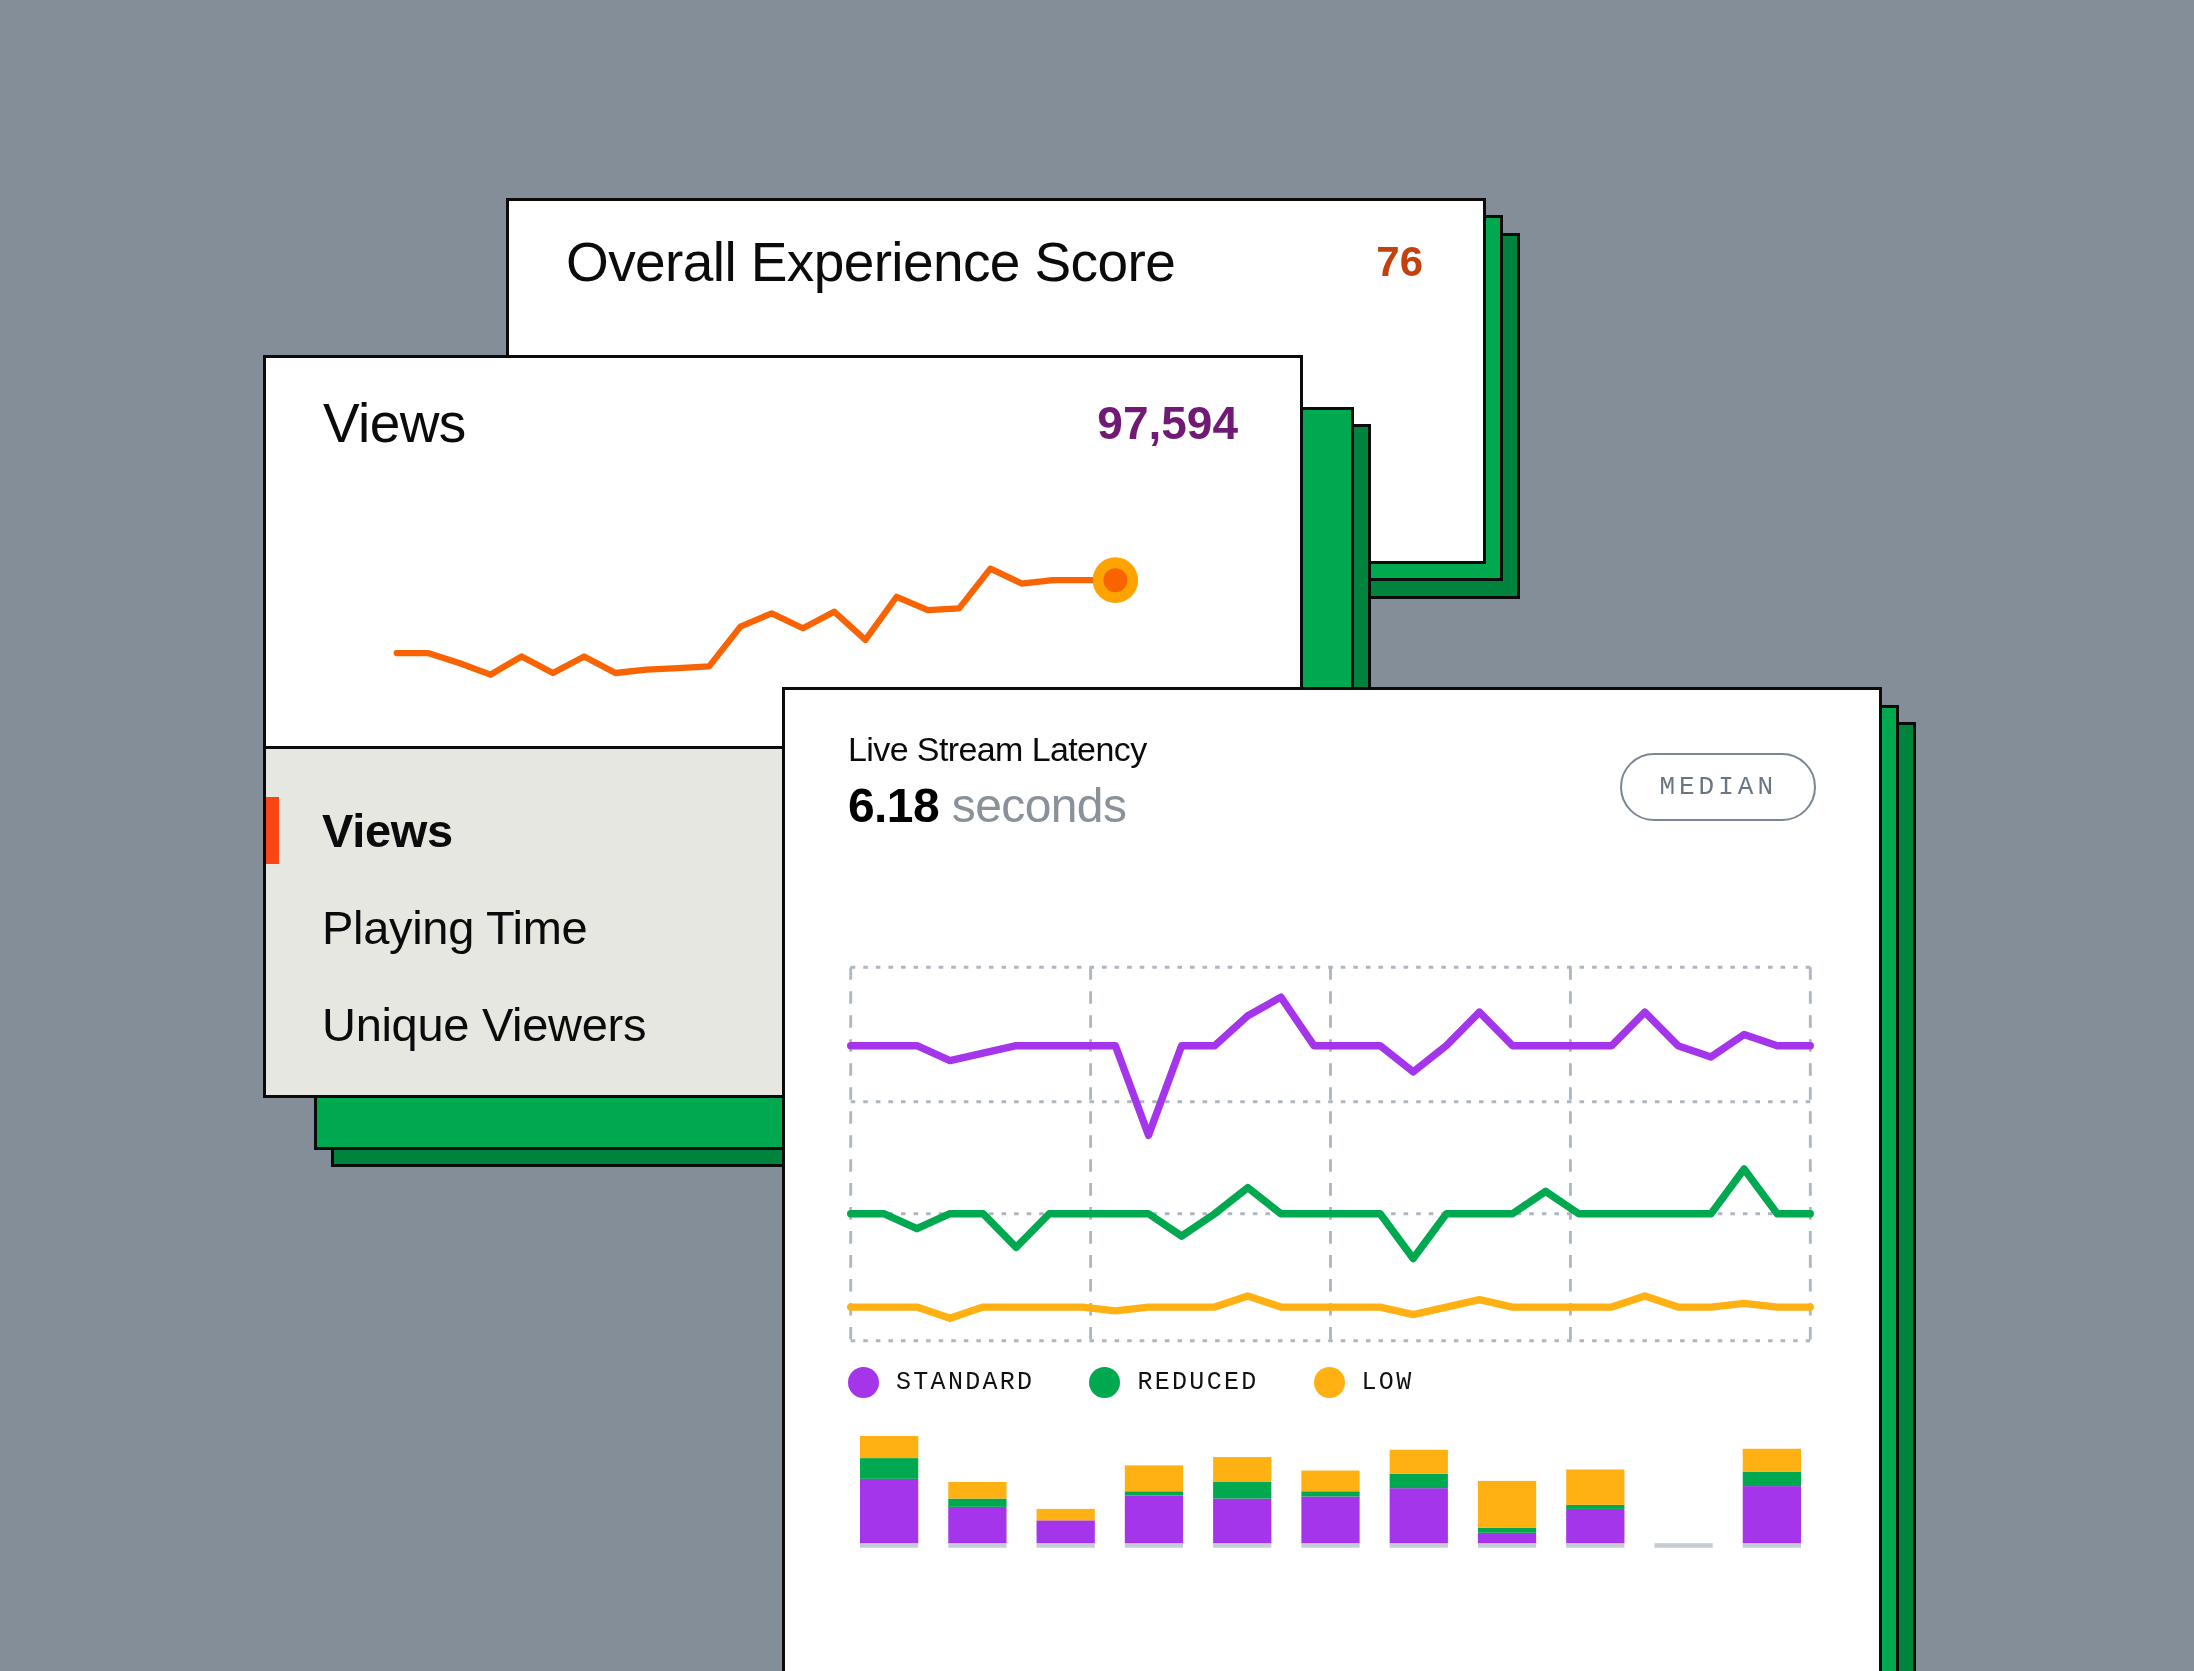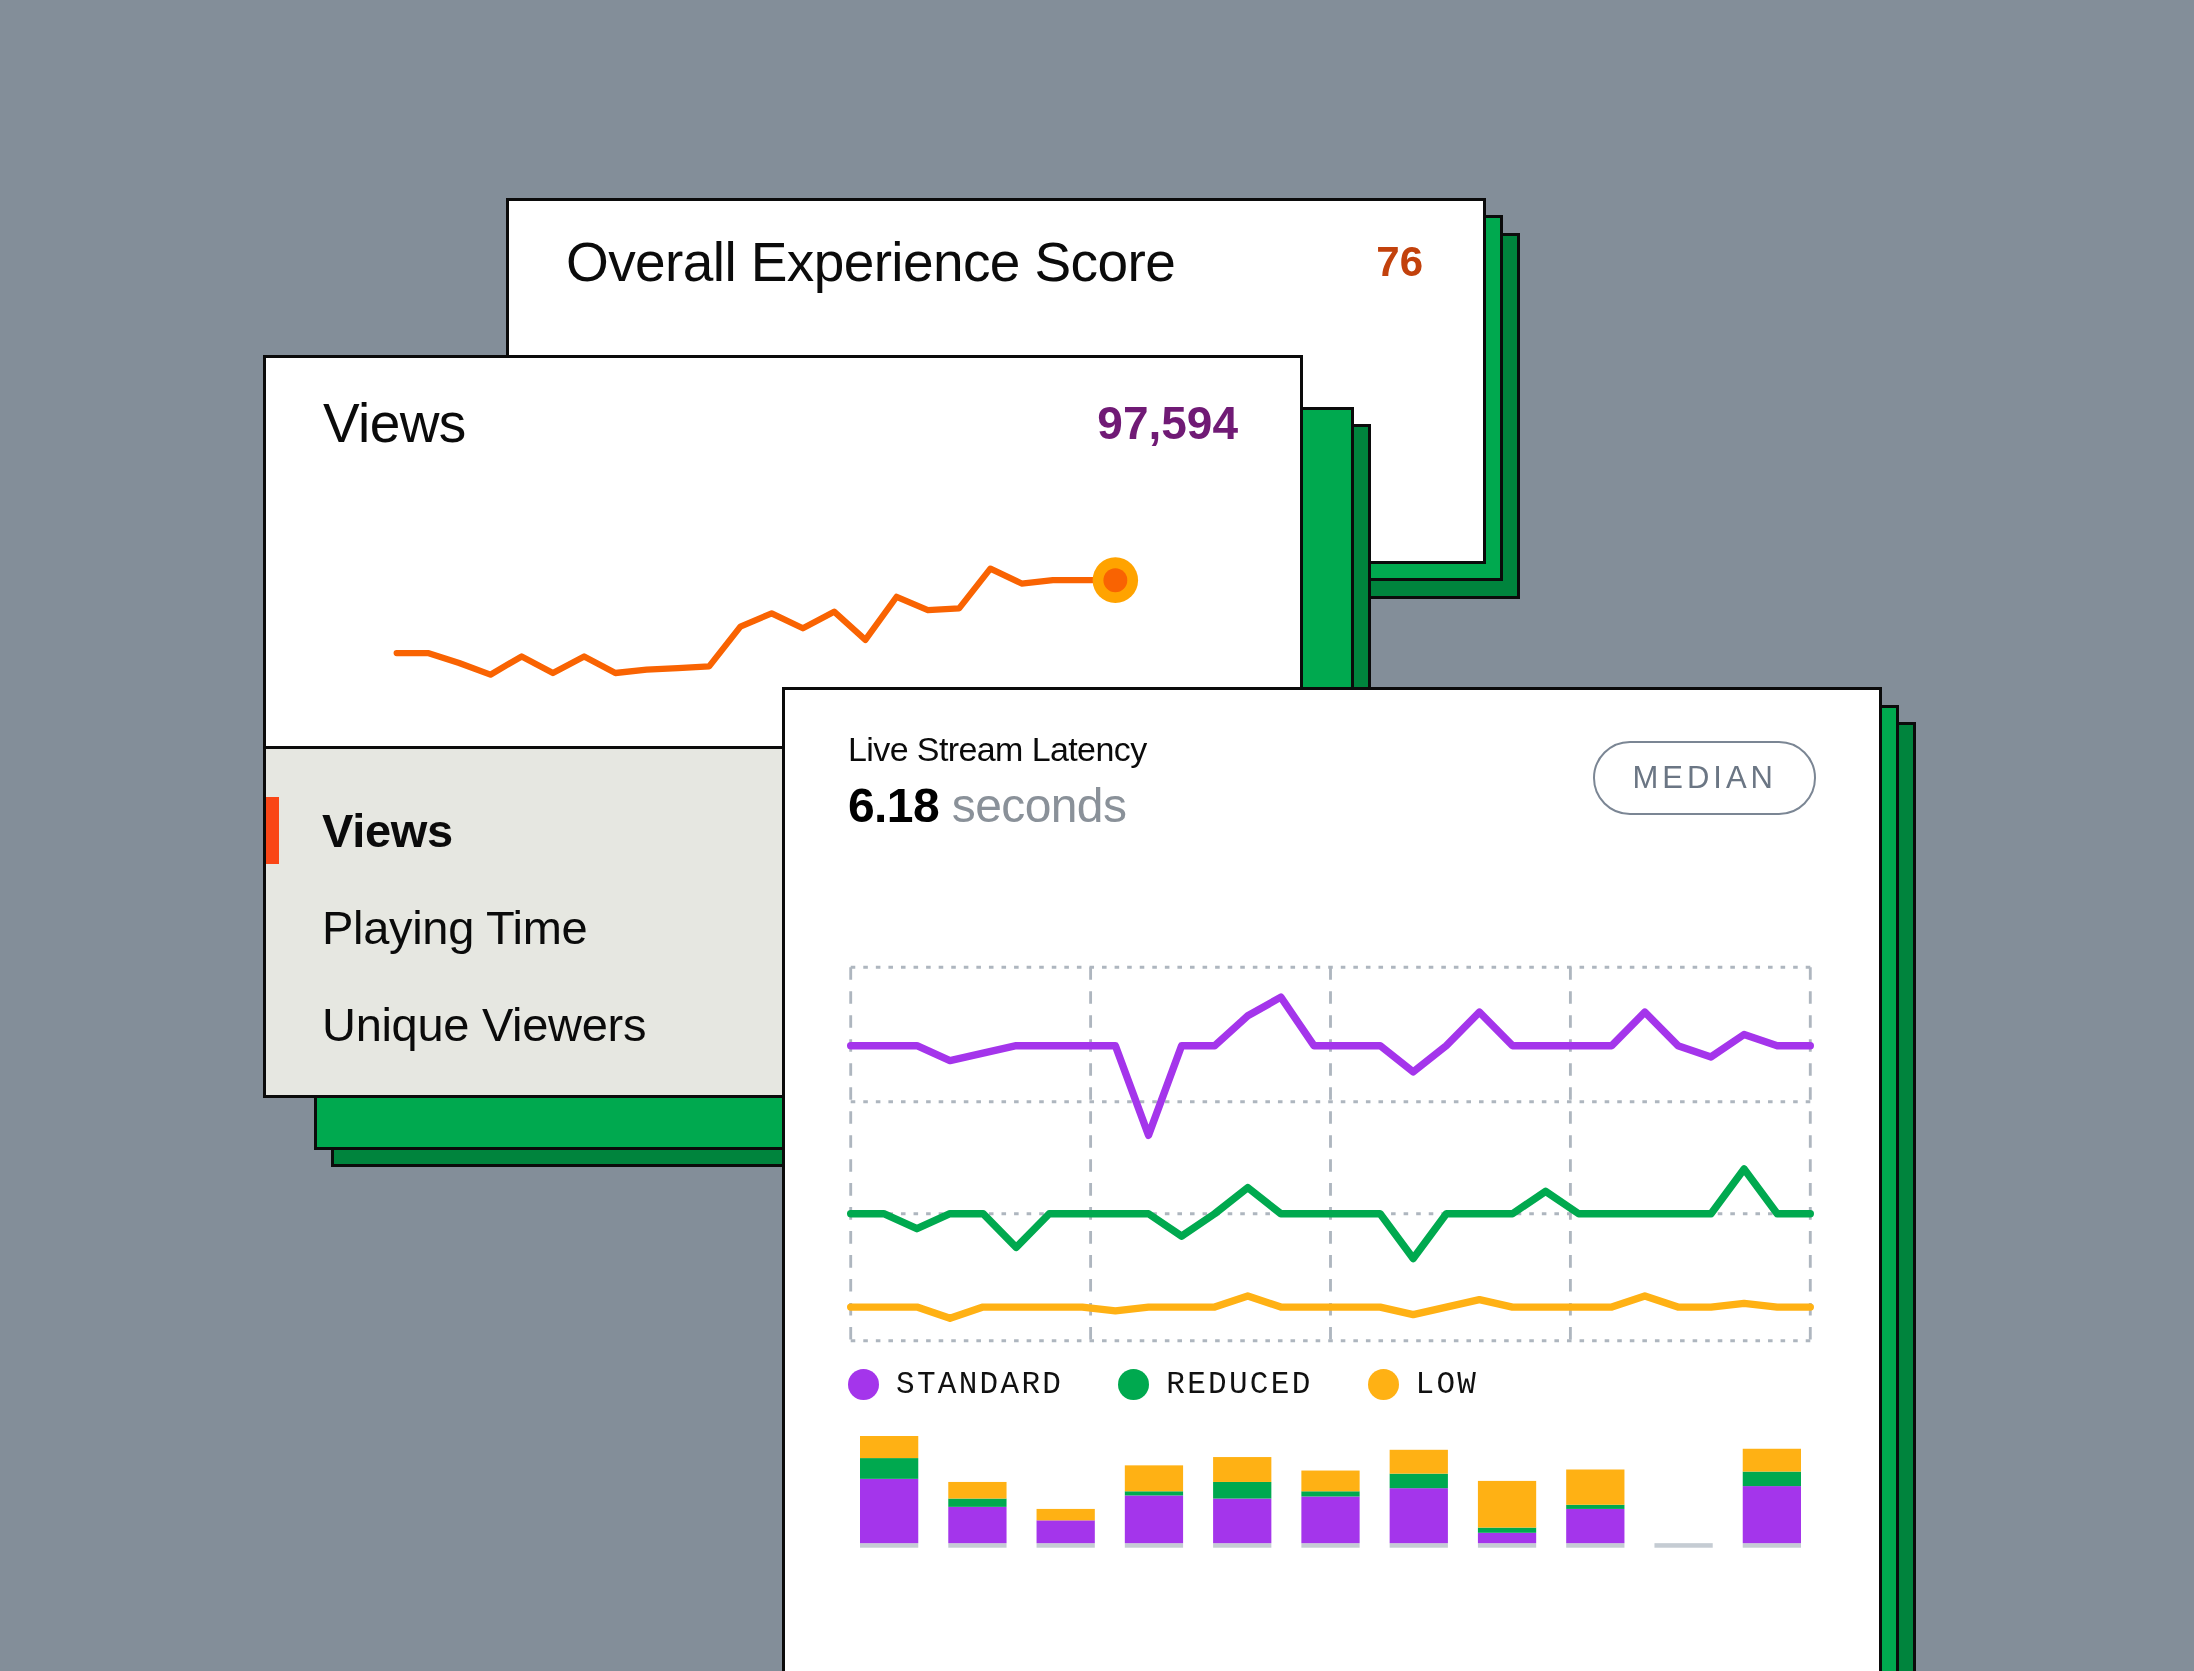--- a/index.html
+++ b/index.html
@@ -64,34 +64,34 @@
   }
 
   
   #latency-card{left:782px;top:687px;width:1100px;height:1023px;}
   .lat-head{position:absolute;left:63px;top:41px;right:63px;
             display:flex;justify-content:space-between;align-items:flex-start;}
   .lat-title{font-size:34px;color:#0B0B0B;letter-spacing:-0.6px;line-height:1.06;}
   .lat-sub{margin-top:11.4px;font-size:48px;letter-spacing:-0.6px;color:#8A9199;}
   .lat-sub b{color:#000000;font-weight:bold;}
   .badge{
-    margin-top:10px;
+    margin-top:22px;
     border:2.9px solid #7B8694;border-radius:114px;
     padding:17px 37px;
-    font-family:Liberation Sans, sans-serif;
-    font-size:31px;letter-spacing:4px;color:#6B7684;
+    font-family:Liberation Mono, monospace;
+    font-size:26px;letter-spacing:4px;color:#6B7684;
     background:#fff;white-space:nowrap;
   }
   #lat-chart{position:absolute;left:60px;top:267px;width:971px;height:394px;}
   .legend{
     position:absolute;left:63px;top:677px;display:flex;align-items:center;gap:55px;
   }
   .lg{display:flex;align-items:center;gap:17px;}
   .dot{width:31px;height:31px;border-radius:50%;display:block;}
-  .lg span.t{font-family:"Liberation Mono",monospace;font-size:31px;letter-spacing:2.3px;color:#111;}
+  .lg span.t{font-family:"Liberation Mono",monospace;font-size:25px;letter-spacing:2.3px;color:#111;}
   #bars{position:absolute;left:60px;top:746px;width:971px;height:114px;}
 </style>
 </head>
 <body>
 
 <div class="stage">
 
   <div class="shadow sh-dark" style="left:540px;top:233px;width:980px;height:366px;"></div>
   <div class="shadow sh-light" style="left:523px;top:215px;width:980px;height:366px;"></div>
 

